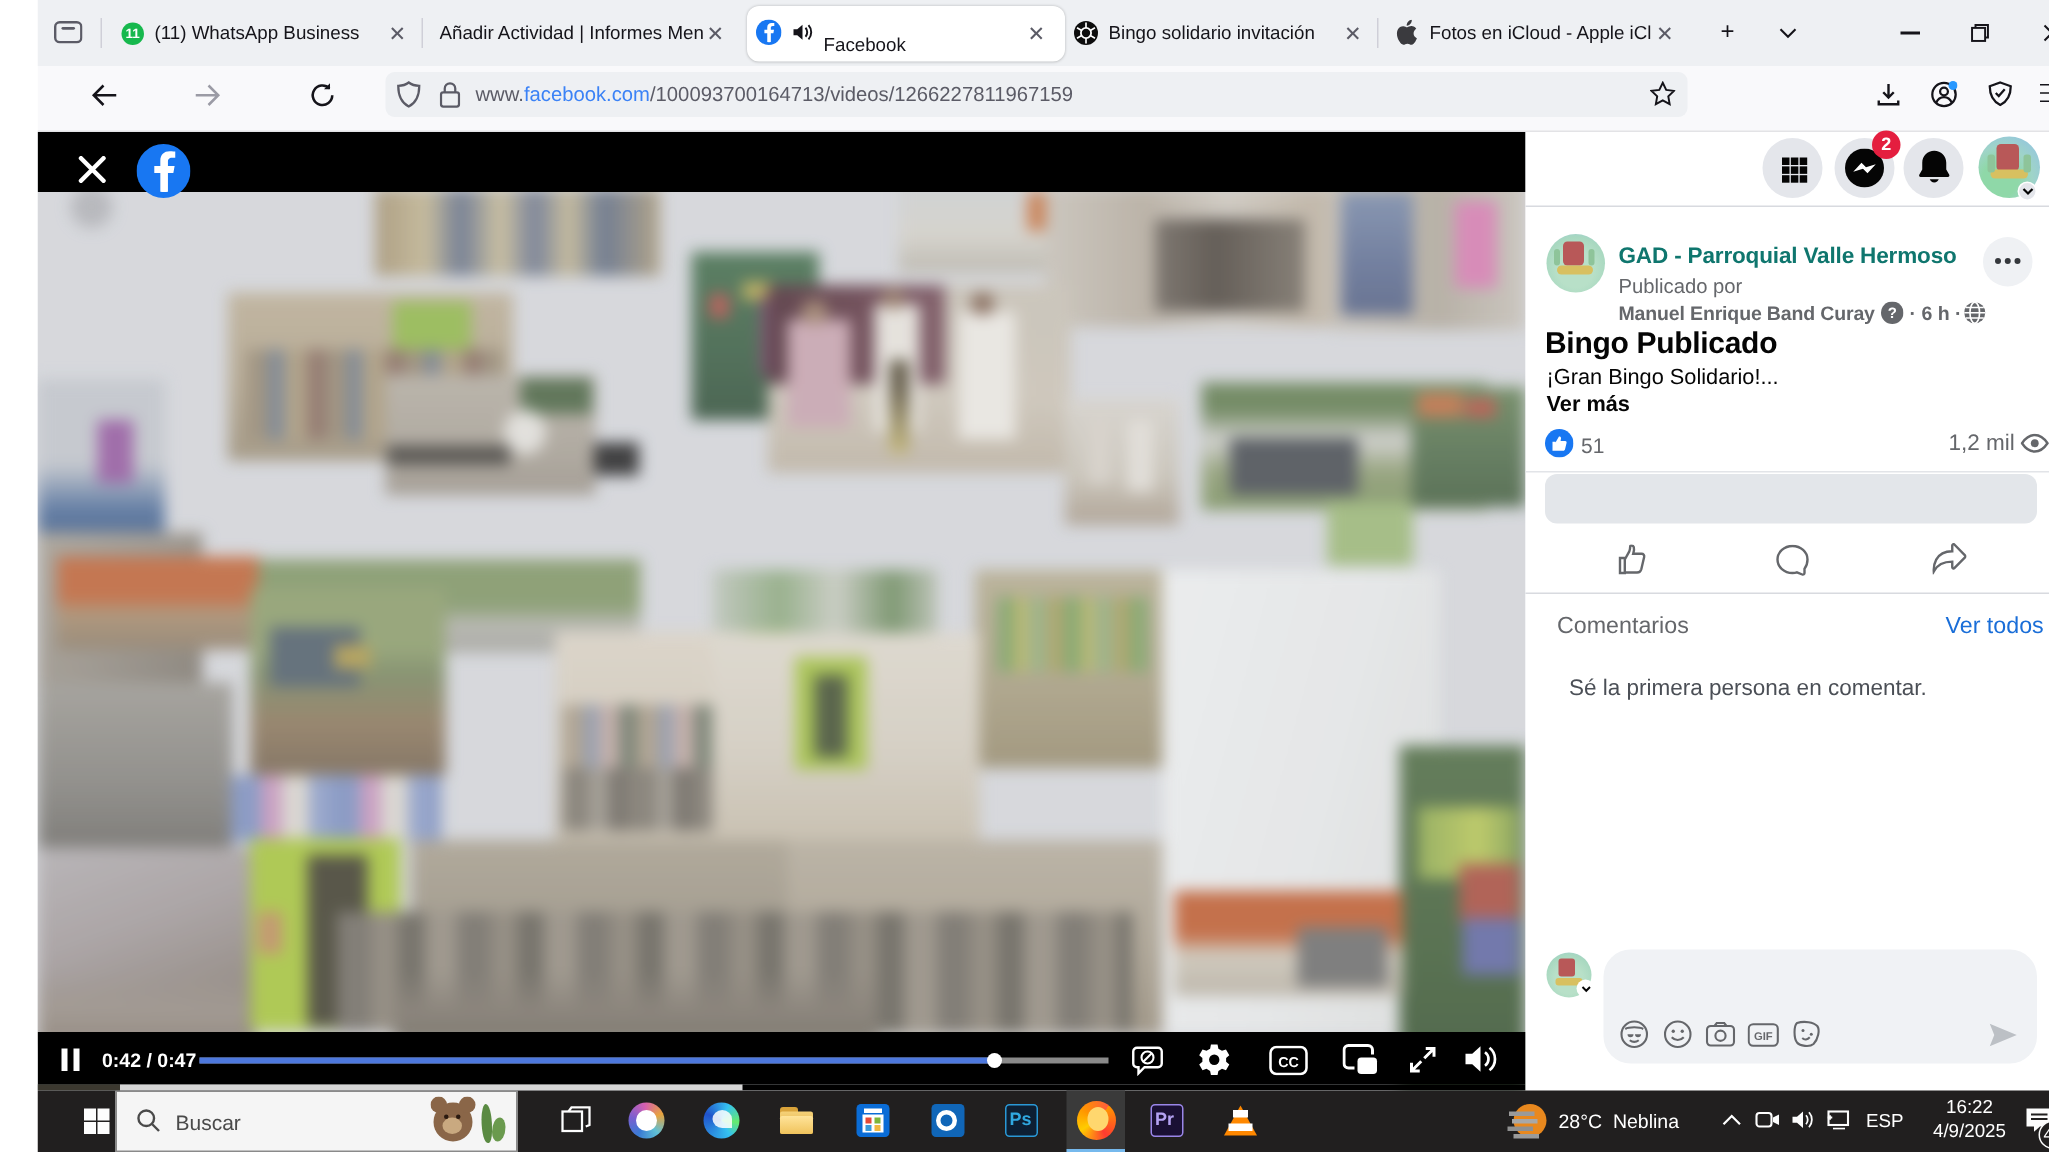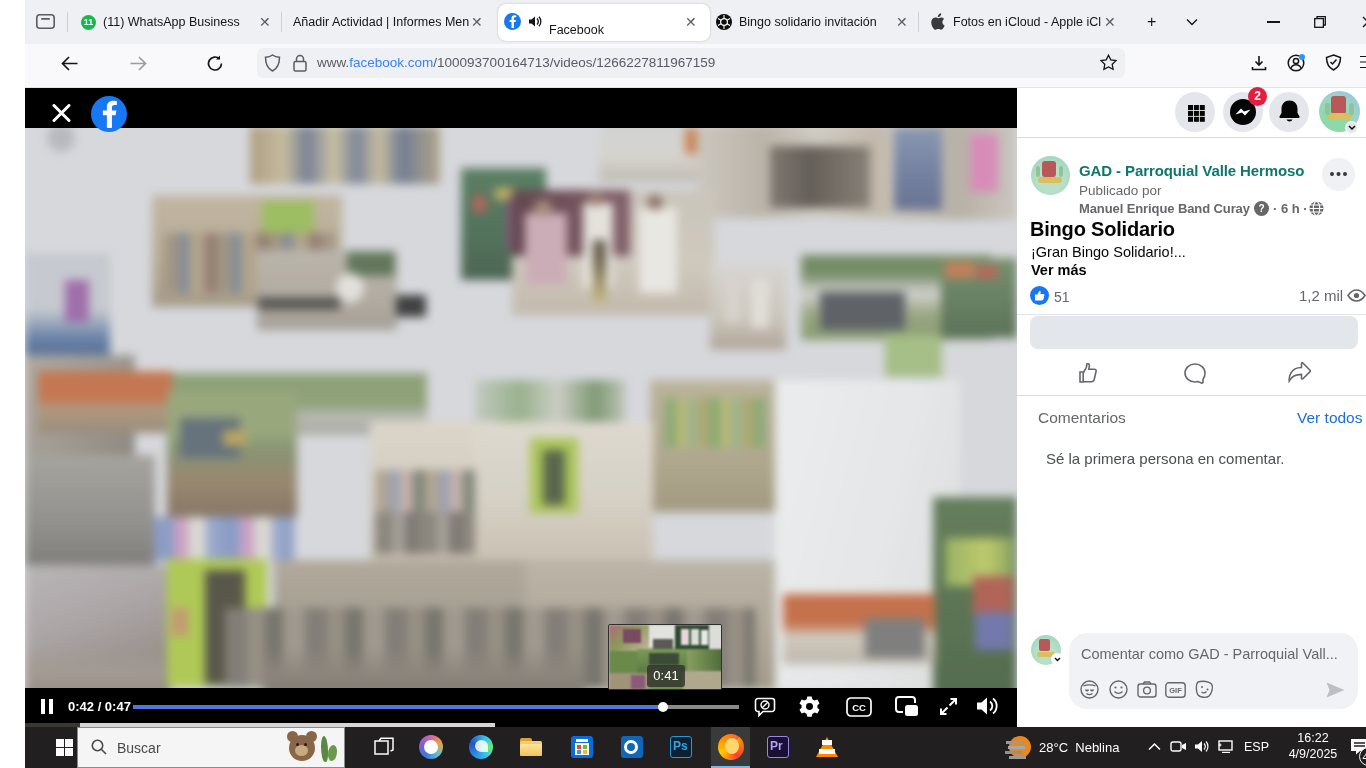--- a/index.html
+++ b/index.html
@@ -228,42 +228,20 @@
     <div id="vtop"></div>
 
     <svg class="abs" style="left:27px;top:16px;z-index:32" width="19" height="18" viewBox="0 0 19 18">
         <path d="M2 1.5 L17 16.5 M17 1.5 L2 16.5" stroke="#fff" stroke-width="3" stroke-linecap="round"></path>
       </svg>
     <svg class="abs" style="left:66px;top:8px;z-index:32" width="36" height="36" viewBox="0 0 17 17">
       <circle cx="8.5" cy="8.5" r="8.5" fill="#1877f2"></circle>
       <path d="M11.6 9.1l.4-2.2H9.9V5.5c0-.65.3-1.2 1.3-1.2h1V2.4s-.9-.15-1.75-.15c-1.8 0-2.95 1.05-2.95 3v1.65H5.6v2.2h1.9V15a7 7 0 0 0 2.4 0V9.1h1.7z" fill="#fff"></path>
     </svg>
 
-    <div class="abs" style="left:583px;top:536px;width:114px;height:66px;background:#b8c0b2;z-index:34;border:1.5px solid #2f2f2f;border-radius:2px;overflow:hidden">
-      <div class="abs" style="left:0;top:0;width:114px;height:66px;filter:blur(1px)">
-        <div class="abs" style="left:0px;top:0px;width:40px;height:26px;background:linear-gradient(135deg,#b06a7a,#8a9a5a 45%,#c8b4a0)"></div>
-        <div class="abs" style="left:14px;top:4px;width:18px;height:14px;background:#7a4a62"></div>
-        <div class="abs" style="left:40px;top:0px;width:26px;height:22px;background:#e2e2de"></div>
-        <div class="abs" style="left:44px;top:14px;width:20px;height:10px;background:#5a5a54"></div>
-        <div class="abs" style="left:66px;top:0px;width:34px;height:26px;background:#2e4a30"></div>
-        <div class="abs" style="left:72px;top:4px;width:8px;height:16px;background:#e8d8d8"></div>
-        <div class="abs" style="left:82px;top:4px;width:8px;height:16px;background:#d8e0d8"></div>
-        <div class="abs" style="left:92px;top:5px;width:7px;height:15px;background:#e8e8e4"></div>
-        <div class="abs" style="left:100px;top:0px;width:14px;height:28px;background:#dcdcd8"></div>
-        <div class="abs" style="left:0px;top:26px;width:30px;height:22px;background:#6a8a4c"></div>
-        <div class="abs" style="left:28px;top:24px;width:50px;height:24px;background:linear-gradient(180deg,#7a9a58,#5a7a44)"></div>
-        <div class="abs" style="left:40px;top:28px;width:30px;height:12px;background:#3c4a38"></div>
-        <div class="abs" style="left:78px;top:24px;width:36px;height:24px;background:linear-gradient(90deg,#88a060,#4e6a3c)"></div>
-        <div class="abs" style="left:0px;top:48px;width:40px;height:18px;background:#a09478"></div>
-        <div class="abs" style="left:22px;top:50px;width:14px;height:14px;background:#8a5a7a"></div>
-        <div class="abs" style="left:40px;top:46px;width:34px;height:20px;background:#74923e"></div>
-        <div class="abs" style="left:74px;top:46px;width:40px;height:20px;background:#b0a88c"></div>
-      </div>
-      <div class="abs" style="left:38px;top:40px;width:38px;height:22px;background:rgba(48,48,48,0.8);border-radius:3px;color:#fff;font-size:13px;text-align:center;line-height:22px">0:41</div>
-    </div>
     <div id="vbar"></div>
 
     <div class="abs" style="left:16px;top:611px;width:4px;height:15px;background:#fff;z-index:35;box-shadow:8px 0 #fff"></div>
     <div class="abs" style="left:43px;top:611px;z-index:35;color:#fff;font-size:13px;font-weight:bold">0:42 / 0:47</div>
     <div class="abs" style="left:108px;top:617px;width:606px;height:3.5px;background:#8a8a8a;z-index:35"></div>
     <div class="abs" style="left:108px;top:617px;width:530px;height:3.5px;background:#4d78dd;z-index:36"></div>
     <div class="abs" style="left:633px;top:614px;width:10px;height:10px;border-radius:50%;background:#fff;z-index:37"></div>
     <svg class="abs" style="left:729px;top:608px;z-index:35" width="22" height="22" viewBox="0 0 22 22">
         <path d="M4 2.5 h14 a2.5 2.5 0 0 1 2.5 2.5 v8 a2.5 2.5 0 0 1-2.5 2.5 h-9 l-4 4 v-4 h-1 a2.5 2.5 0 0 1-2.5-2.5 v-8 a2.5 2.5 0 0 1 2.5-2.5z" fill="none" stroke="#fff" stroke-width="1.6"></path>
         <circle cx="11" cy="9" r="4" fill="none" stroke="#fff" stroke-width="1.4"></circle>
@@ -333,21 +311,21 @@
     </svg>
   <div class="abs gray" style="left:1248px;top:201px;font-size:13px;font-weight:bold">· 6 h ·</div>
   <svg class="abs" style="left:1284px;top:201px" width="15" height="15" viewBox="0 0 15 15">
       <circle cx="7.5" cy="7.5" r="7" fill="#65676b"></circle>
       <ellipse cx="7.5" cy="7.5" rx="3.2" ry="7" fill="none" stroke="#fff" stroke-width="1.1"></ellipse>
       <path d="M0.5 7.5 H14.5 M1.5 4 H13.5 M1.5 11 H13.5" stroke="#fff" stroke-width="1.1" fill="none"></path>
     </svg>
   <div class="fbcirc" style="left:1297px;top:158px;width:33px;height:33px;background:#eff1f4"></div>
   <div class="abs" style="left:1305px;top:172px;width:4px;height:4px;border-radius:50%;background:#35383c;box-shadow:6.5px 0 #35383c, 13px 0 #35383c"></div>
 
-  <div class="abs" style="left:1005px;top:218px;font-size:20px;font-weight:bold;color:#050505;letter-spacing:-0.2px">Bingo Solidario</div>
+  <div class="abs" style="left:1005px;top:218px;font-size:20px;font-weight:bold;color:#050505;letter-spacing:-0.2px">Bingo Publicado</div>
   <div class="abs" style="left:1006px;top:244px;font-size:14.5px;color:#050505">¡Gran Bingo Solidario!...</div>
   <div class="abs" style="left:1006px;top:262px;font-size:14.5px;font-weight:bold;color:#050505">Ver más</div>
 
   <svg class="abs" style="left:1005px;top:286px" width="19" height="19" viewBox="0 0 19 19">
       <circle cx="9.5" cy="9.5" r="9.5" fill="#1877f2"></circle>
       <path d="M5 8.5 h2 v6 h-2 z M7 9 l2.2-3.8 c.2-.5 1.5-.3 1.5.8 l-.3 2 h3.1 c.6 0 1 .6.9 1.1 l-1 4.2 c-.1.6-.6 1.2-1.4 1.2 H7z" fill="#fff"></path>
     </svg>
   <div class="abs gray" style="left:1029px;top:289px;font-size:14px">51</div>
   <div class="abs gray" style="left:1274px;top:287px;font-size:15px">1,2 mil</div>
   <svg class="abs" style="left:1322px;top:289px" width="19" height="13" viewBox="0 0 19 13">
@@ -374,21 +352,20 @@
   <div class="abs" style="left:1021px;top:450px;font-size:15px;color:#4b4f56">Sé la primera persona en comentar.</div>
 
   <div class="abs" style="left:1006px;top:635px;width:30px;height:30px;border-radius:50%;background:radial-gradient(circle at 50% 60%, #b8e0c8 0 40%, #a8d8c0 70%, #98c8e0 100%)"></div>
   <div class="abs" style="left:1014px;top:639px;width:11px;height:12px;background:#b85858;border-radius:2px"></div>
   <div class="abs" style="left:1012px;top:652px;width:18px;height:5px;background:#d8c060;border-radius:2px"></div>
   <div class="abs" style="left:1026px;top:653px;width:12px;height:12px;border-radius:50%;background:#fff"></div>
   <svg class="abs" style="left:1028.5px;top:657px" width="7" height="5" viewBox="0 0 7 5">
       <path d="M1 1l2.5 2.5L6 1" fill="none" stroke="#050505" stroke-width="1.3"></path>
     </svg>
   <div class="abs" style="left:1044px;top:633px;width:289px;height:76px;border-radius:18px;background:#f0f2f5"></div>
-  <div class="abs gray" style="left:1056px;top:646px;font-size:14.5px;width:270px;overflow:hidden;white-space:nowrap">Comentar como GAD - Parroquial Vall...</div>
 
   <svg class="abs" style="left:1055px;top:680px" width="19" height="19" viewBox="0 0 19 19">
       <circle cx="9.5" cy="9.5" r="8.5" fill="none" stroke="#65676b" stroke-width="1.4"></circle>
       <path d="M3.5 6 C6 4.5 13 4.5 15.5 6" fill="none" stroke="#65676b" stroke-width="1.4"></path>
       <path d="M5 9.5 a2 2 0 0 0 4 0z M10 9.5 a2 2 0 0 0 4 0z" fill="#65676b"></path>
       <path d="M6.5 13.5 c2 1.5 4 1.5 6 0" fill="none" stroke="#65676b" stroke-width="1.4"></path>
     </svg>
   <svg class="abs" style="left:1084px;top:680px" width="19" height="19" viewBox="0 0 19 19">
       <circle cx="9.5" cy="9.5" r="8.5" fill="none" stroke="#65676b" stroke-width="1.4"></circle>
       <circle cx="6.5" cy="7.5" r="1.1" fill="#65676b"></circle>

